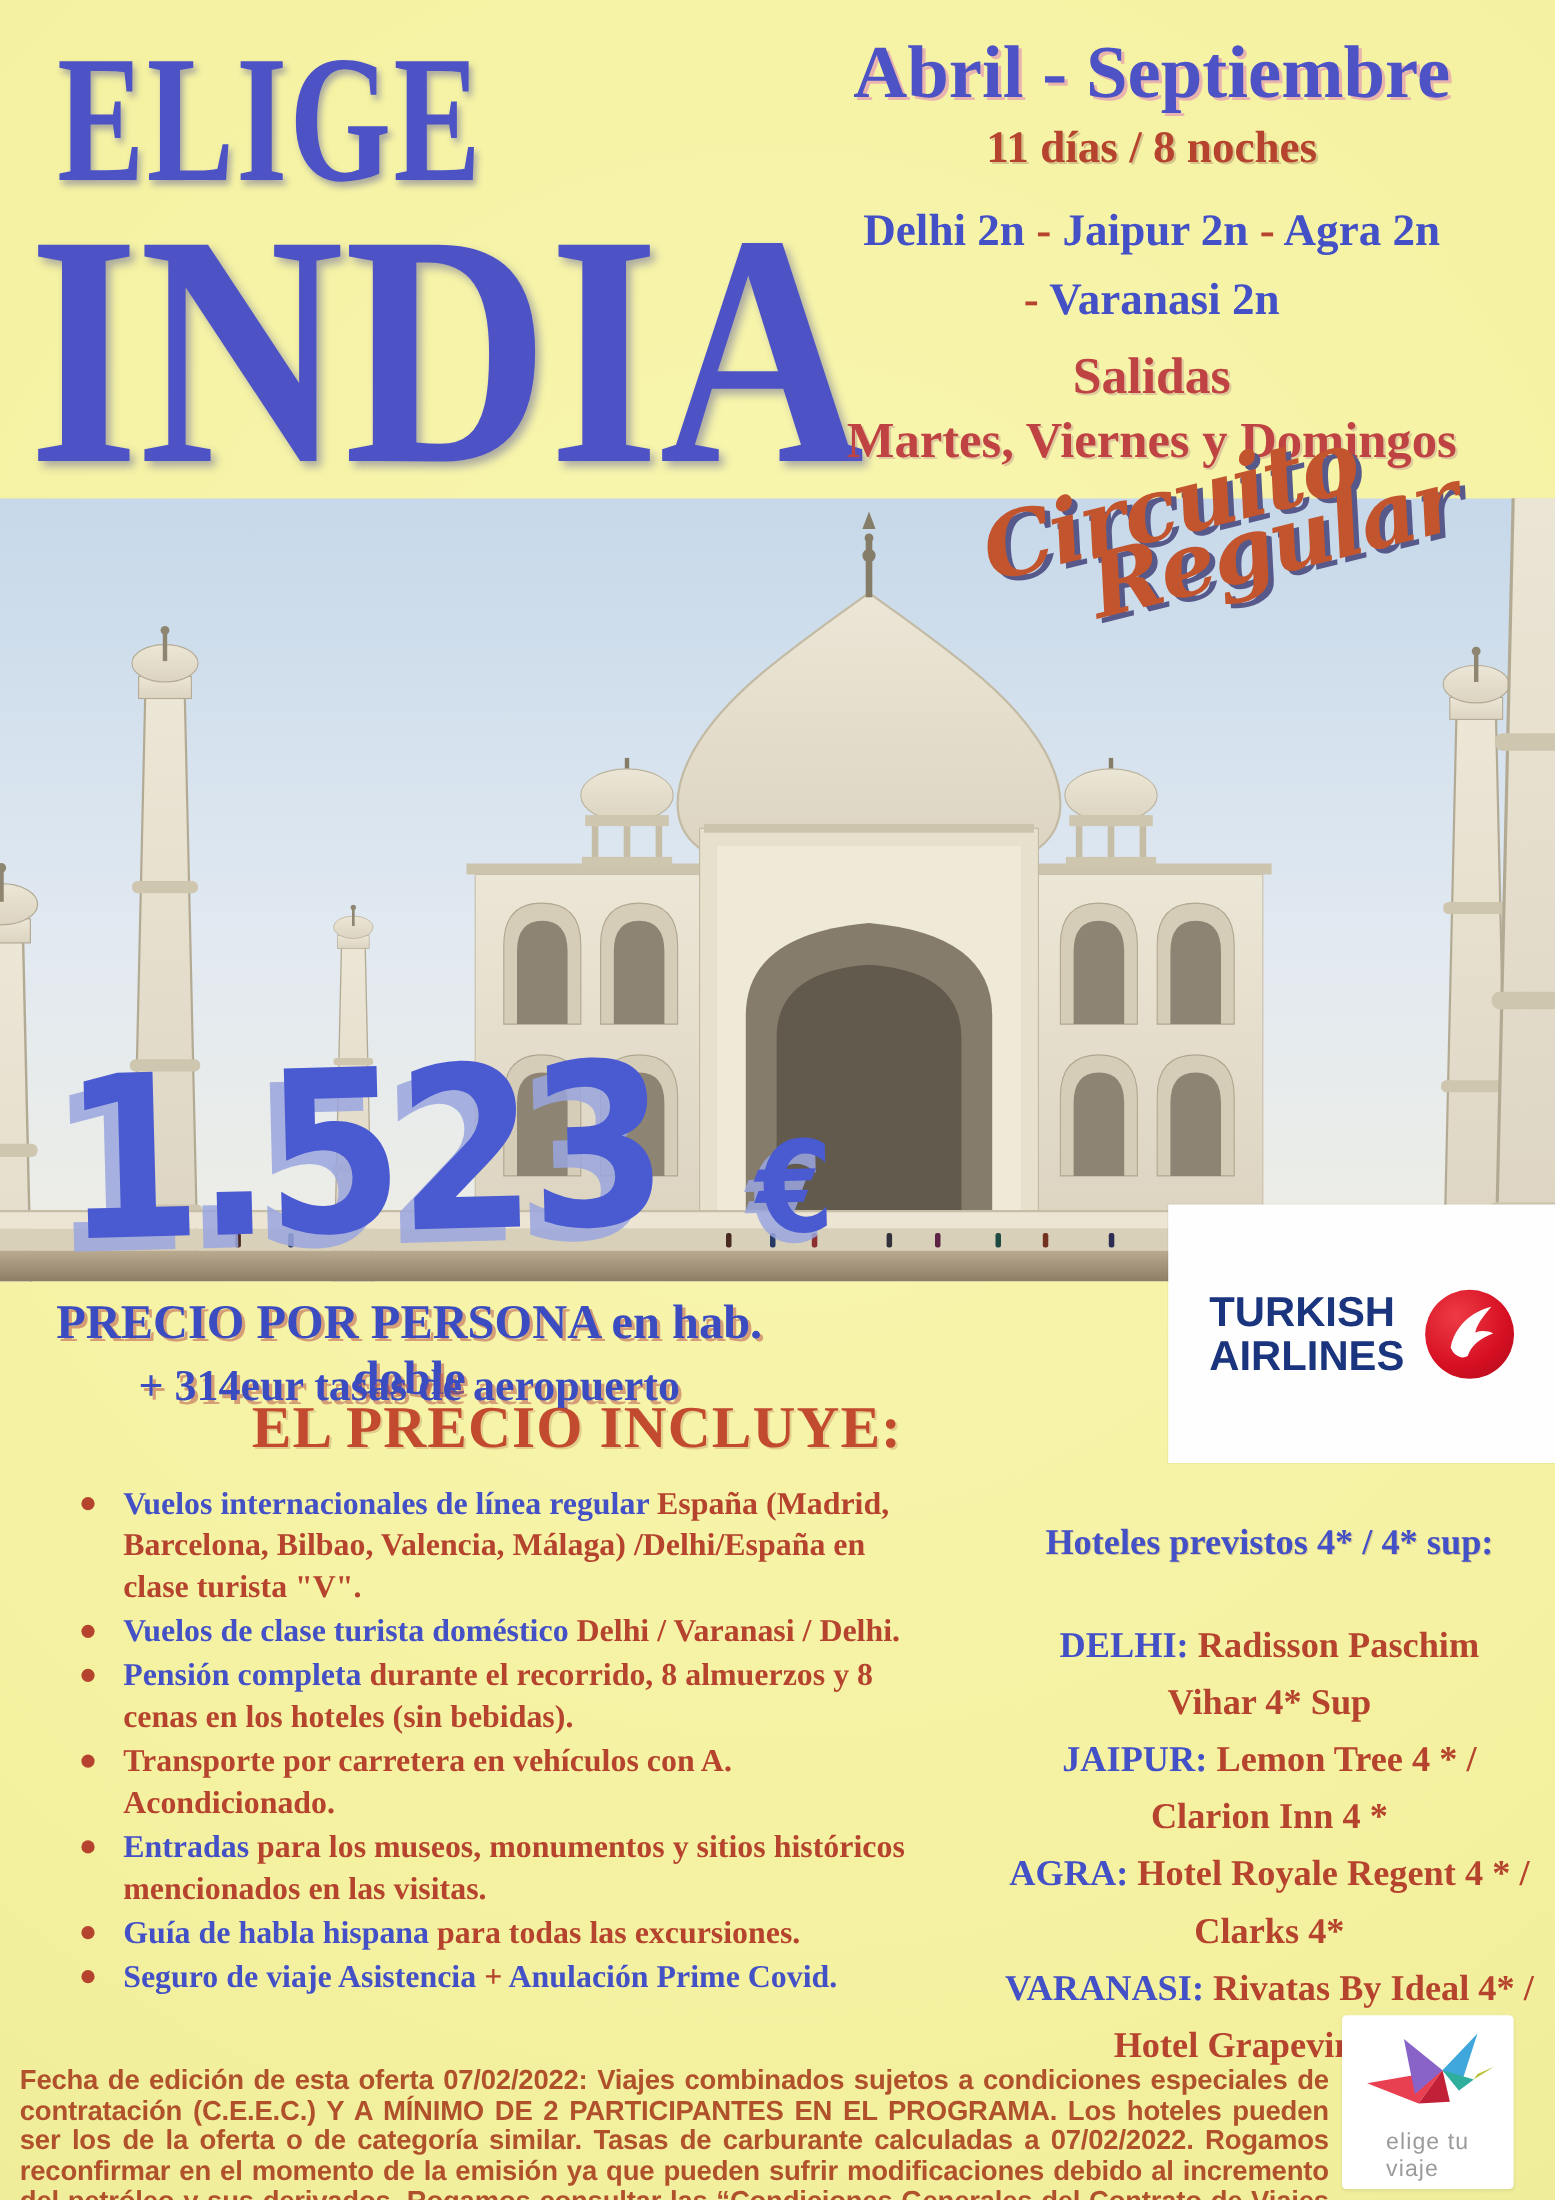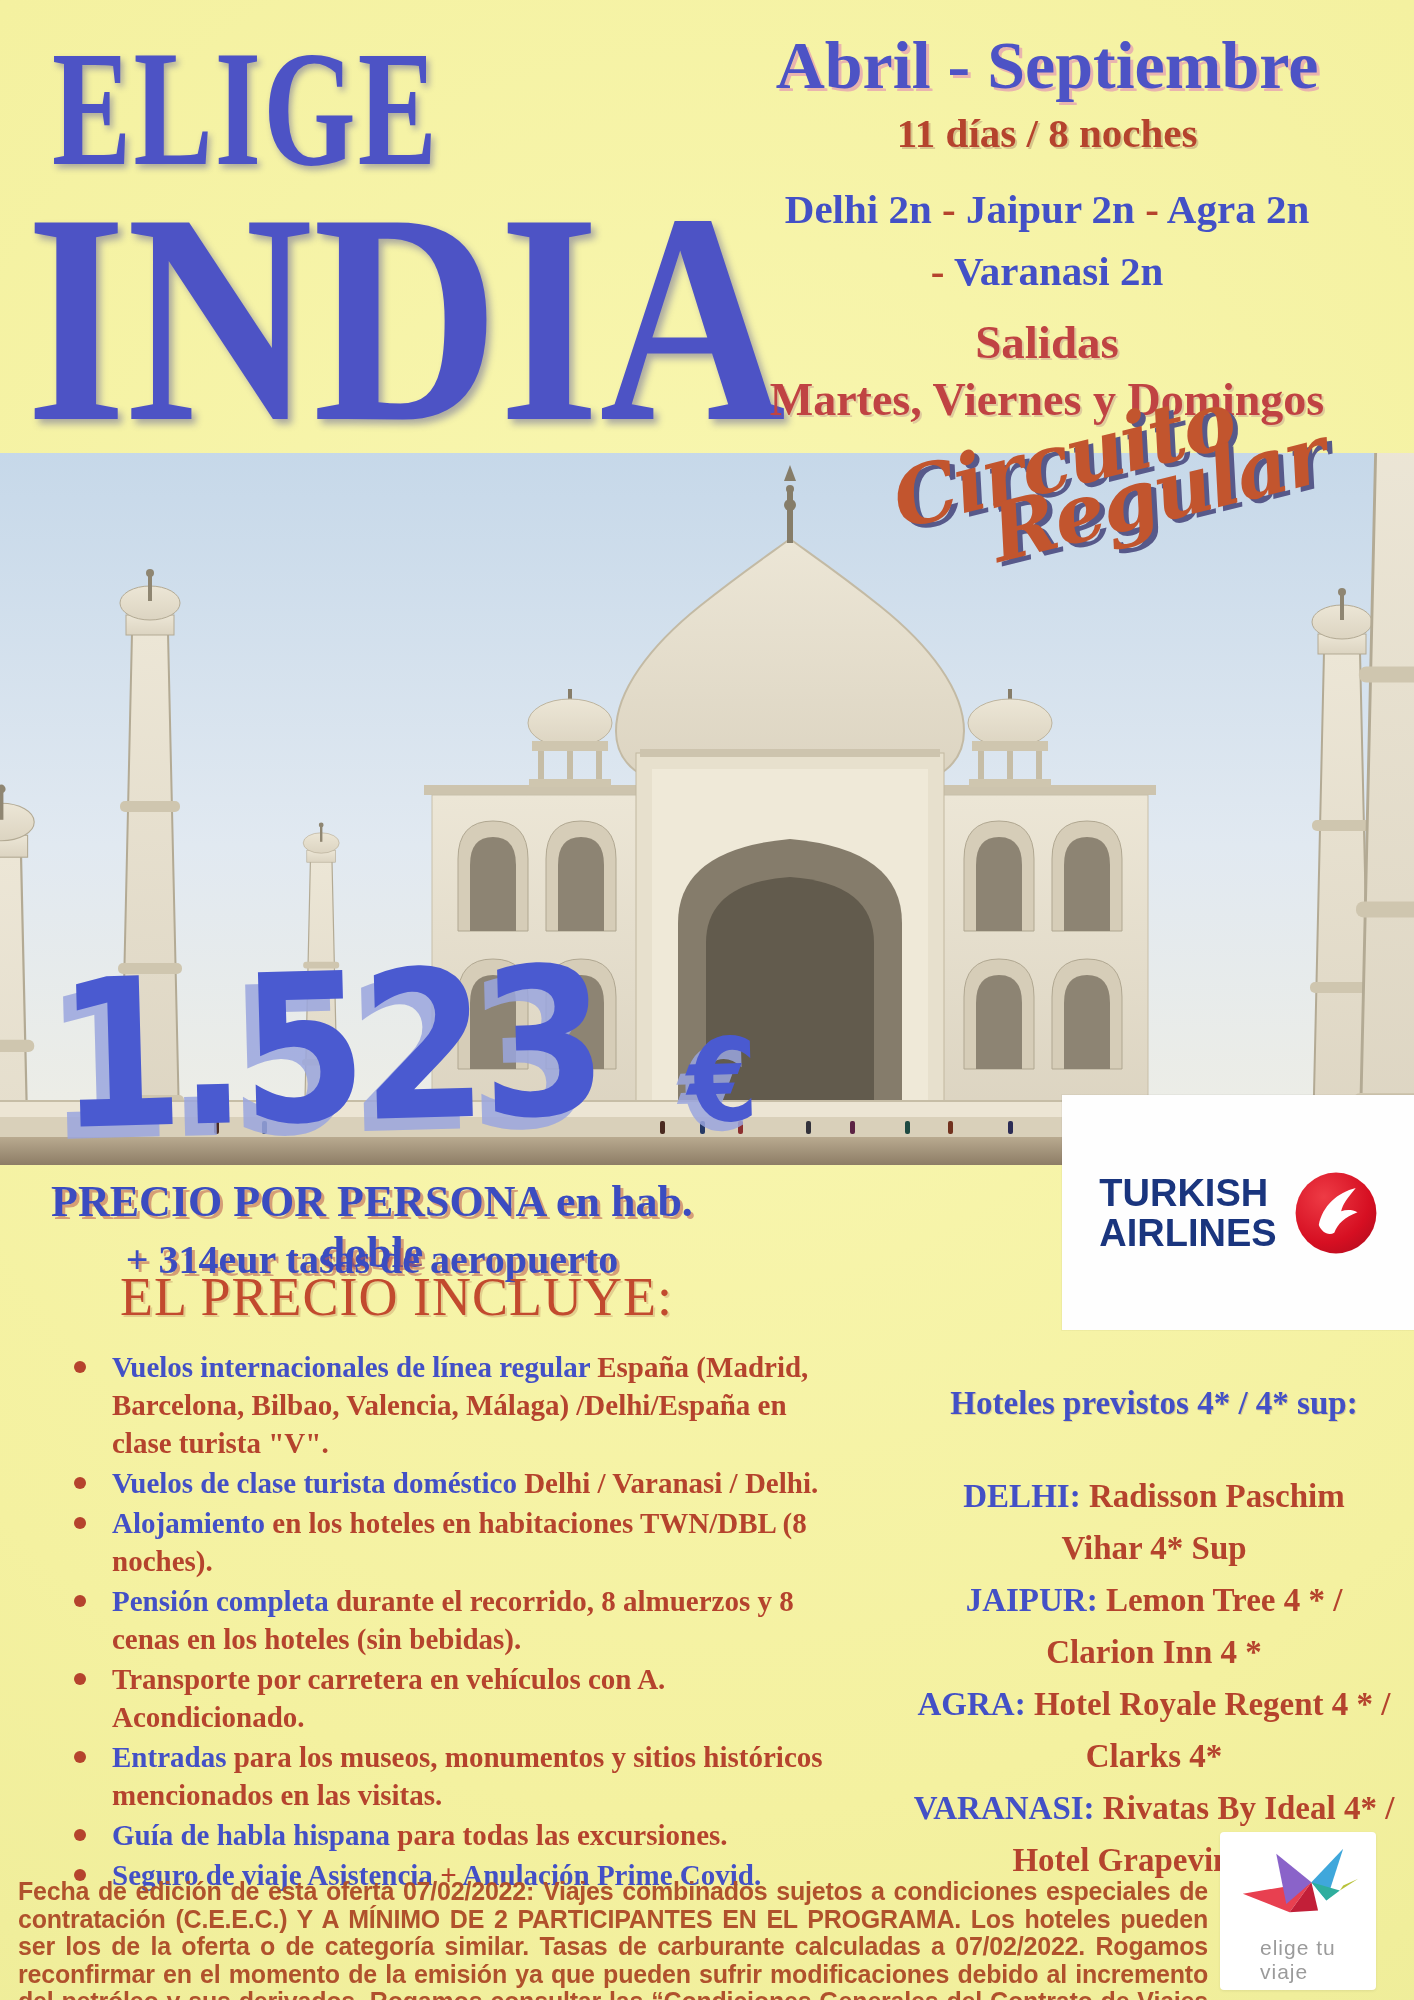--- a/index.html
+++ b/index.html
@@ -70,22 +70,22 @@
   .thy-box{
     left:1062px;top:1095px;width:354px;height:235px;background:#fefefe;
     display:flex;align-items:center;justify-content:center;gap:16px;
     box-shadow:0 0 0 1px rgba(0,0,0,.03);
   }
   .thy-name{font-family:"Liberation Sans", sans-serif;font-weight:bold;
     font-size:38px;line-height:40px;color:var(--thy_navy);letter-spacing:0px;}
   .thy-logo{width:86px;height:86px;flex:0 0 auto;}
 
   
-  .includes-title{left:120px;top:1266px;width:700px;text-align:left;
-    font-weight:normal;font-size:54px;color:var(--heading_red);letter-spacing:1px;
+  .includes-title{left:120px;top:1266px;width:700px;text-align:right;
+    font-weight:bold;font-size:54px;color:var(--heading_red);letter-spacing:1px;
     text-shadow:2px 2px 0 rgba(150,60,40,.2);}
   .includes-list{left:58px;top:1348px;width:784px;margin:0;padding:0;list-style:none;}
   .includes-list li{
     position:relative;padding-left:54px;margin:0 0 2px 0;
     font-weight:bold;font-size:29px;line-height:38px;
   }
   .includes-list .dot{
     position:absolute;left:16px;top:13px;width:12px;height:12px;border-radius:50%;
     background:var(--red);
   }
@@ -282,21 +282,20 @@
     </svg>
   </div>
 
   <div class="abs note note1">PRECIO POR PERSONA en hab. doble</div>
   <div class="abs note note2">+ 314eur tasas de aeropuerto</div>
 
   <div class="abs includes-title">EL PRECIO INCLUYE:</div>
   <ul class="abs includes-list">
       <li><span class="dot"></span><span class="c-blue">Vuelos internacionales de línea regular </span><span class="c-red">España (Madrid, Barcelona, Bilbao, Valencia, Málaga) /Delhi/España en clase turista "V".</span></li>
       <li><span class="dot"></span><span class="c-blue">Vuelos de clase turista doméstico </span><span class="c-red">Delhi / Varanasi / Delhi.</span></li>
-      <li><span class="dot"></span><span class="c-blue">Alojamiento </span><span class="c-red">en los hoteles en habitaciones TWN/DBL (8 noches).</span></li>
       <li><span class="dot"></span><span class="c-blue">Pensión completa </span><span class="c-red">durante el recorrido, 8 almuerzos y 8 cenas en los hoteles (sin bebidas).</span></li>
       <li><span class="dot"></span><span class="c-red">Transporte por carretera en vehículos con A. Acondicionado.</span></li>
       <li><span class="dot"></span><span class="c-blue">Entradas </span><span class="c-red">para los museos, monumentos y sitios históricos mencionados en las visitas.</span></li>
       <li><span class="dot"></span><span class="c-blue">Guía de habla hispana </span><span class="c-red">para todas las excursiones.</span></li>
       <li><span class="dot"></span><span class="c-blue">Seguro de viaje Asistencia </span><span class="c-red">+ </span><span class="c-blue">Anulación Prime Covid.</span></li>
     </ul>
 
   <div class="abs hotels">
     <div class="hotels-title">Hoteles previstos 4* / 4* sup:</div>
     <div>

